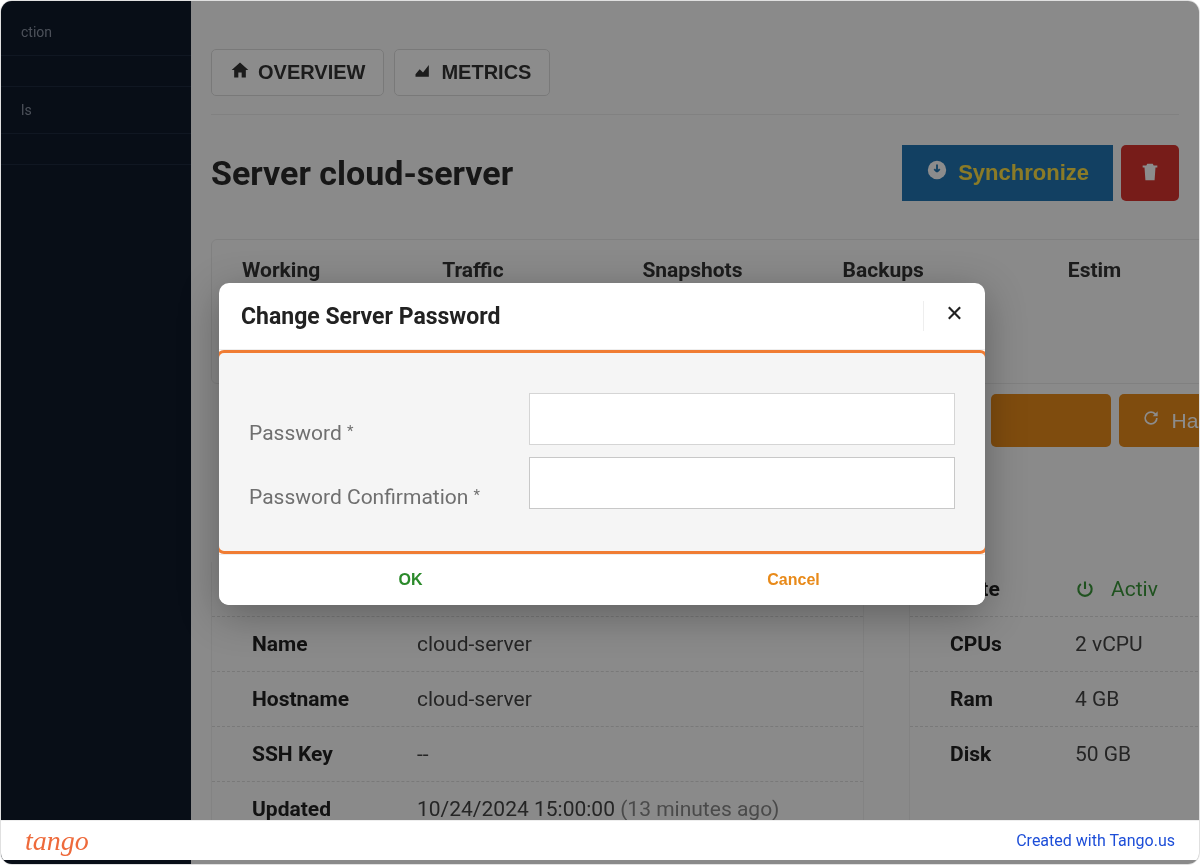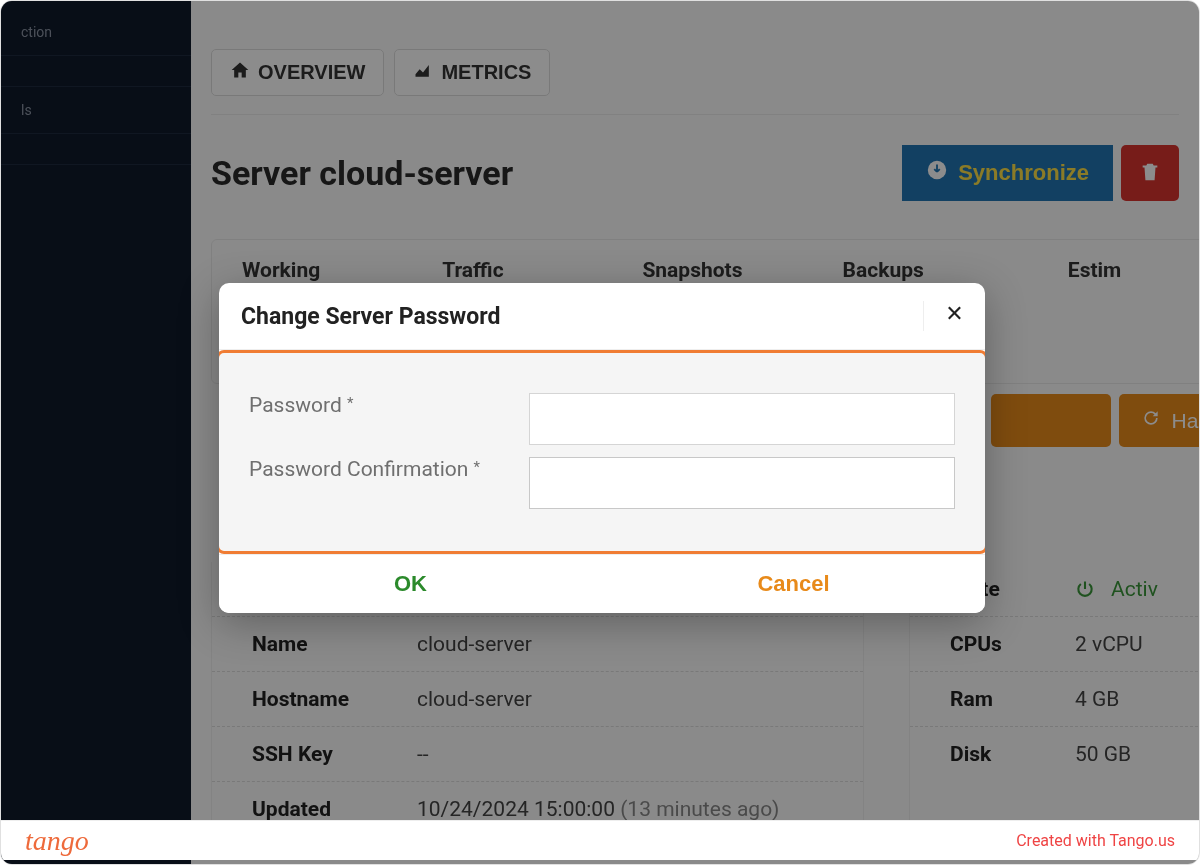--- a/index.html
+++ b/index.html
@@ -83,44 +83,44 @@
   padding: 18px 22px; border-bottom: 1px solid #eee;
 }
 .modal-title { font-size: 23px; font-weight: 700; color: #222; }
 .modal-close { width: 40px; height: 30px; display: flex; align-items: flex-start; justify-content: center; font-size: 22px; color: #222; cursor: pointer; border-left: 1px solid #eee; padding-left: 22px; }
 
 .modal-body {
   padding: 28px 30px 30px 30px;
   border: 3px solid #f07c33; border-radius: 8px; margin: 0 -3px;
   background: #f5f5f5;
 }
-.form-row { display: flex; align-items: flex-start; margin: 12px 0; }
+.form-row { display: flex; align-items: flex-end; margin: 12px 0; }
 .form-label { width: 280px; font-size: 21px; color: #6f6f6f; }
 .req { font-size: 15px; position: relative; top: -4px; }
 .form-input {
   flex: 1; height: 52px; border: 1px solid #d5d5d5; background: #fff;
   padding: 0 12px; font-size: 18px; outline: none;
 }
 .form-input.focused { border-color:#c8c8c8; caret-color:#333; }
 
 .modal-footer { display:flex; border-top:1px solid #eee; }
 .modal-footer button {
-  flex:1; border:none; background:#fff; padding: 16px 0; font-size:22px; font-weight:700; cursor:pointer;
+  flex:1; border:none; background:#fff; padding: 16px 0; font-size:16px; font-weight:700; cursor:pointer;
 }
 .btn-ok { color:#2b8a2b; }
 .btn-cancel { color:#e88a1a; }
 
 
 .tango-bar {
   position:absolute; left:0; right:0; bottom:4px; height:40px;
   background:#fff; border-top:1px solid #eee; display:flex; align-items:center; justify-content:space-between;
   padding: 0 24px;
 }
 .tango-logo { font-family: "Brush Script MT", cursive; font-size: 28px; color:#ee6a3b; font-style:italic; }
-.tango-credit { font-size:16px; color:#ef4444; }
+.tango-credit { font-size:16px; color:#1d4ed8; }
 </style>
 </head>
 <body>
 
 <div class="screenshot-frame">
   <div class="app">
     <div class="sidebar">
       <div class="sidebar-row"><span class="sidebar-text">ction</span></div>
       <div class="sidebar-row"><span class="sidebar-text"></span></div>
       <div class="sidebar-row"><span class="sidebar-text">ls</span></div>

